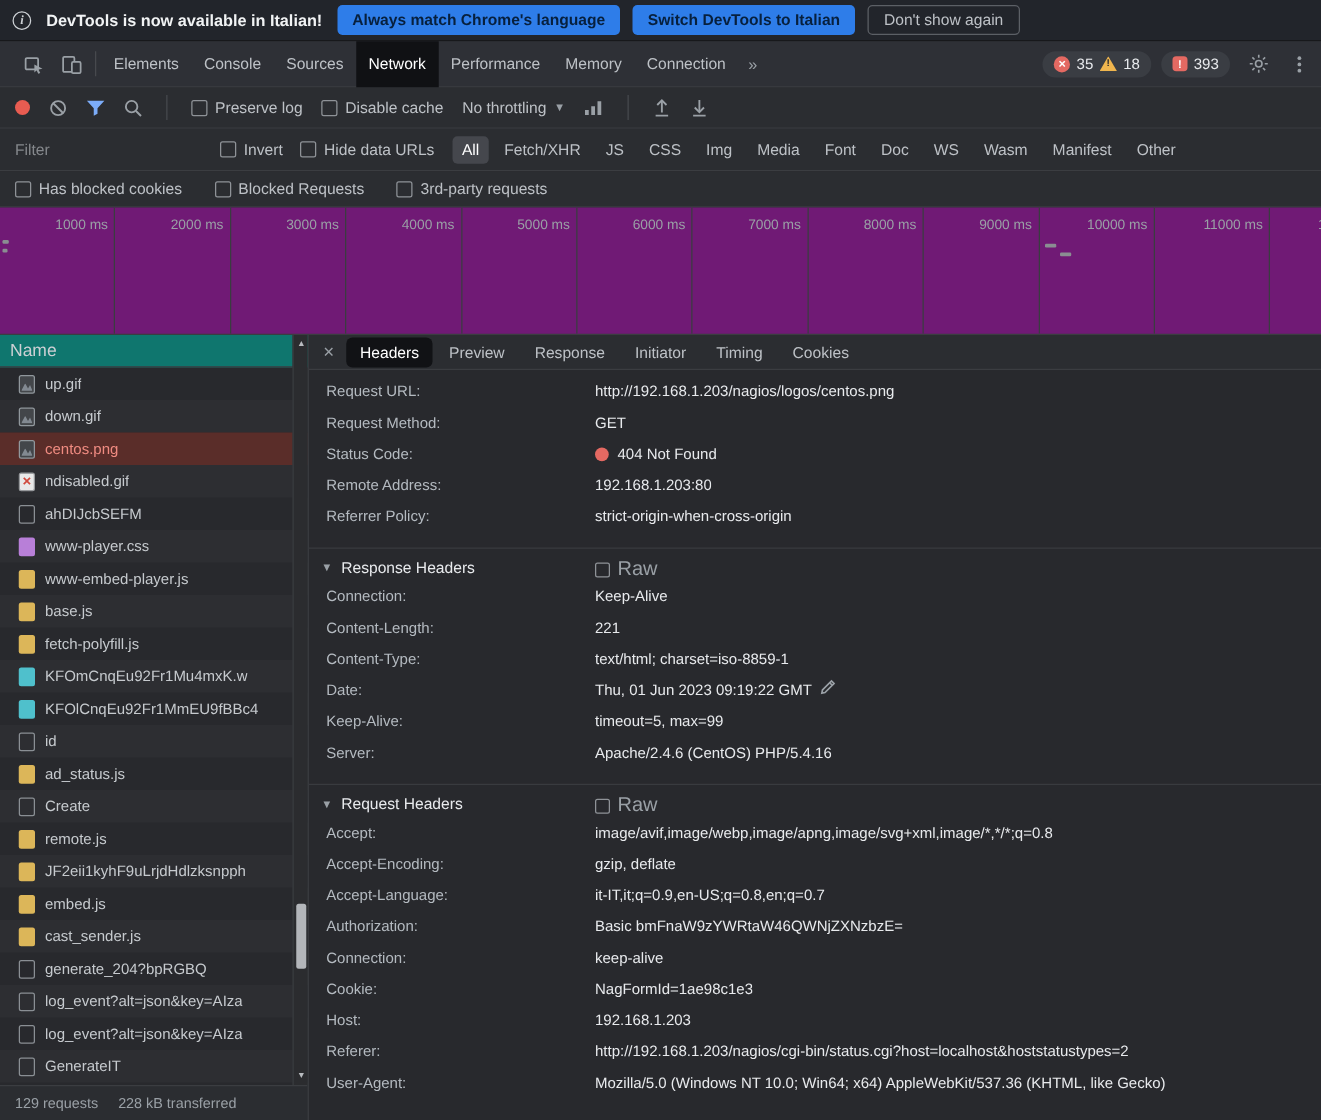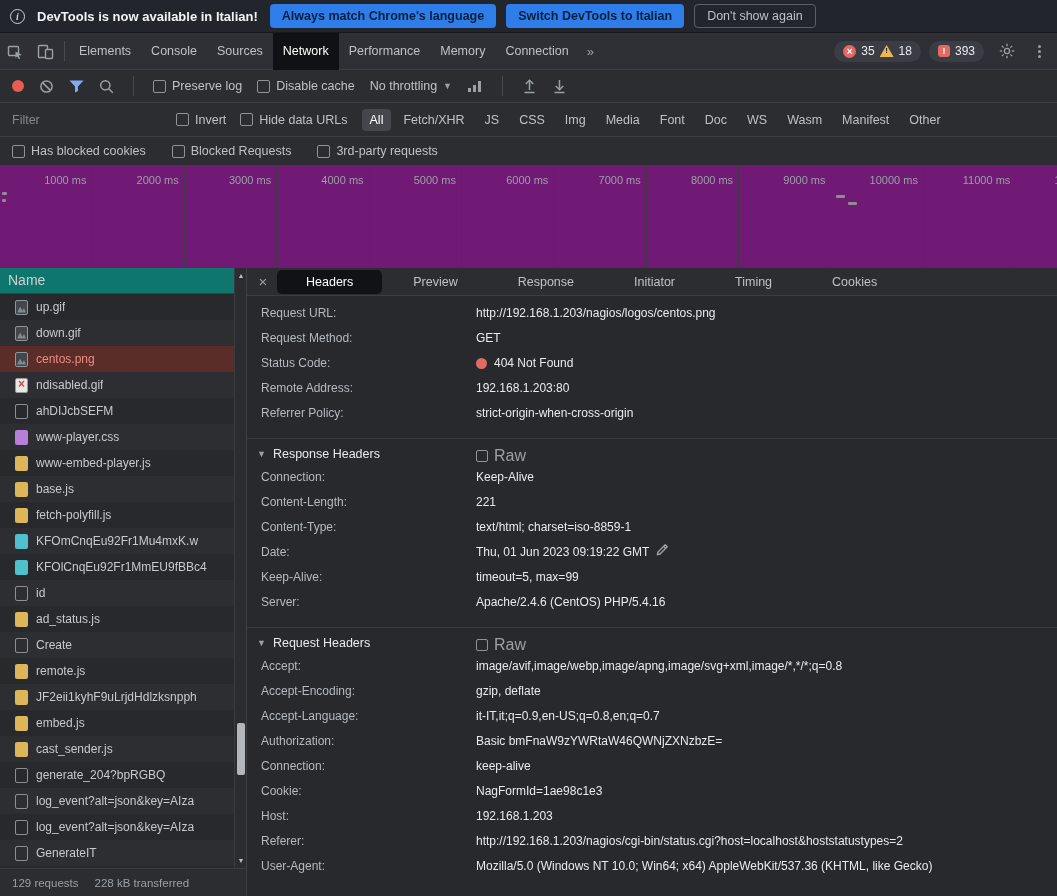--- a/index.html
+++ b/index.html
@@ -14,21 +14,21 @@
   
   .infobar { height:33px; flex:none; background:#22252b; display:flex; align-items:center; gap:12px; padding:0 10px; border-bottom:1px solid #17181b; }
   .info-ic { width:15px; height:15px; border:1.5px solid #cdd1d5; border-radius:50%; color:#cdd1d5; font-size:10px; font-style:italic; font-weight:700; display:flex; align-items:center; justify-content:center; flex:none; font-family:"Liberation Serif",serif;}
   .ib-text { color:#f1f3f4; font-size:13px; font-weight:700; white-space:nowrap; }
   .ib-btns { display:flex; gap:10px; align-items:center; }
   .ib-btn { height:24px; padding:0 12px; border-radius:4px; font-size:12.5px; font-weight:700; font-family:inherit; cursor:pointer; white-space:nowrap; }
   .ib-btn.primary { background:#2e7de9; border:none; color:#07203d; }
   .ib-btn.secondary { background:transparent; border:1px solid #5c6066; color:#bdc1c6; font-weight:400; }
 
   
-  .tabbar { height:37px; flex:none; background:#2e3036; display:flex; align-items:center; border-bottom:1px solid #3b3d41; }
+  .tabbar { height:37px; flex:none; background:#2e3036; display:flex; align-items:center; border-bottom:1px solid #3b3d41;padding-left:12px; }
   .tb-ic { width:30px; height:37px; display:flex; align-items:center; justify-content:center; flex:none; }
   .tb-ic svg { stroke:#9aa0a6; fill:none; stroke-width:1.4; }
   .vdiv { width:1px; height:20px; background:#47494e; flex:none; margin:0 4px; }
   .tabs { display:flex; height:37px; }
   .tab { padding:0 10px; line-height:37px; font-size:12.5px; color:#bdc1c6; cursor:pointer; white-space:nowrap; }
   .tab.active { background:#101114; color:#ffffff; }
   .more-tabs { color:#9aa0a6; padding:0 8px; font-size:13px; cursor:pointer; }
   .tabbar-right { margin-left:auto; display:flex; align-items:center; gap:8px; padding-right:8px; }
   .badge { background:#3a3d43; border-radius:11px; height:21px; display:flex; align-items:center; gap:5px; padding:0 9px; color:#e8eaed; font-size:12px; cursor:pointer; }
   .err-ic { width:13px; height:13px; border-radius:50%; background:#e46962; color:#fff; font-size:10px; line-height:13px; text-align:center; font-weight:700; }
@@ -95,21 +95,21 @@
   .sb-arrow.down { bottom:4px; }
   .sb-thumb { position:absolute; left:2px; width:8px; top:455px; height:52px; background:#b3b6ba; border-radius:2px; cursor:grab; }
 
   
   .lstatus { height:28px; flex:none; border-top:1px solid #3b3d41; display:flex; align-items:center; gap:16px; padding-left:12px; font-size:11.5px; color:#9aa0a6; background:#2b2d31; white-space:nowrap; }
 
   
   .right { flex:1; display:flex; flex-direction:column; background:#28292d; overflow:hidden; }
   .dtabs { height:28px; flex:none; display:flex; align-items:center; gap:2px; border-bottom:1px solid #3b3d41; background:#2b2d31; padding-left:4px; }
   .dclose { width:24px; text-align:center; color:#9aa0a6; font-size:15px; cursor:pointer; flex:none; }
-  .dtab { padding:5px 29px; font-size:12.5px; color:#bdc1c6; border-radius:5px; cursor:pointer; white-space:nowrap; }
+  .dtab { padding:5px 11px; font-size:12.5px; color:#bdc1c6; border-radius:5px; cursor:pointer; white-space:nowrap; }
   .dtab.active { background:#111215; color:#ffffff; }
 
   .dbody { flex:1; overflow:hidden; padding-top:5px; }
   .kv { display:flex; min-height:25px; line-height:25px; padding-left:14px; font-size:12px; }
   .k { width:215px; flex:none; color:#b4bac0; white-space:nowrap; }
   .v { color:#e8eaed; display:flex; align-items:center; gap:7px; white-space:nowrap; overflow:hidden; }
   .dot { width:11px; height:11px; border-radius:50%; background:#e46962; flex:none; display:inline-block; }
   .pencil svg { stroke:#9aa0a6; fill:none; stroke-width:1.4; }
 
   .sec { position:relative; margin-top:12px; border-top:1px solid #393b3f; padding:8px 0 4px 10px; display:flex; align-items:center; gap:7px; }

